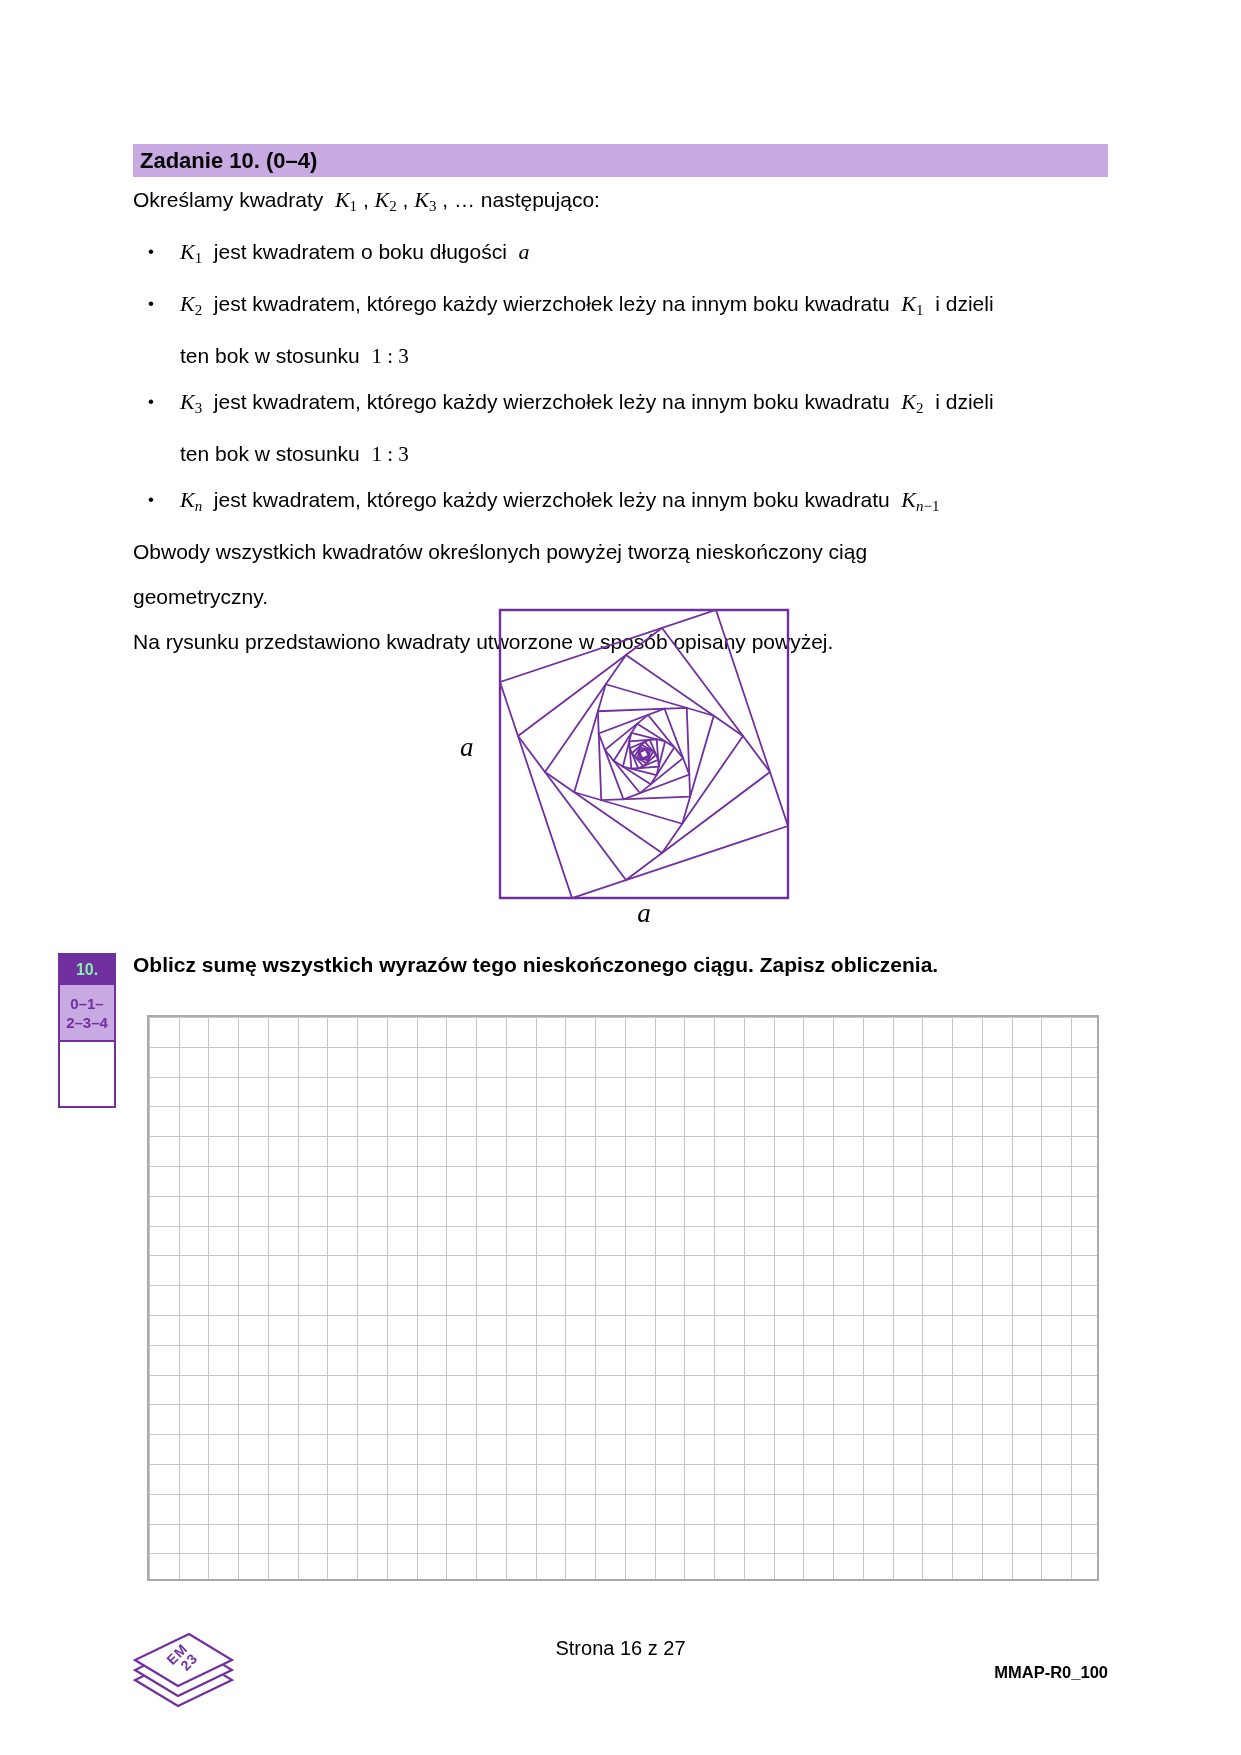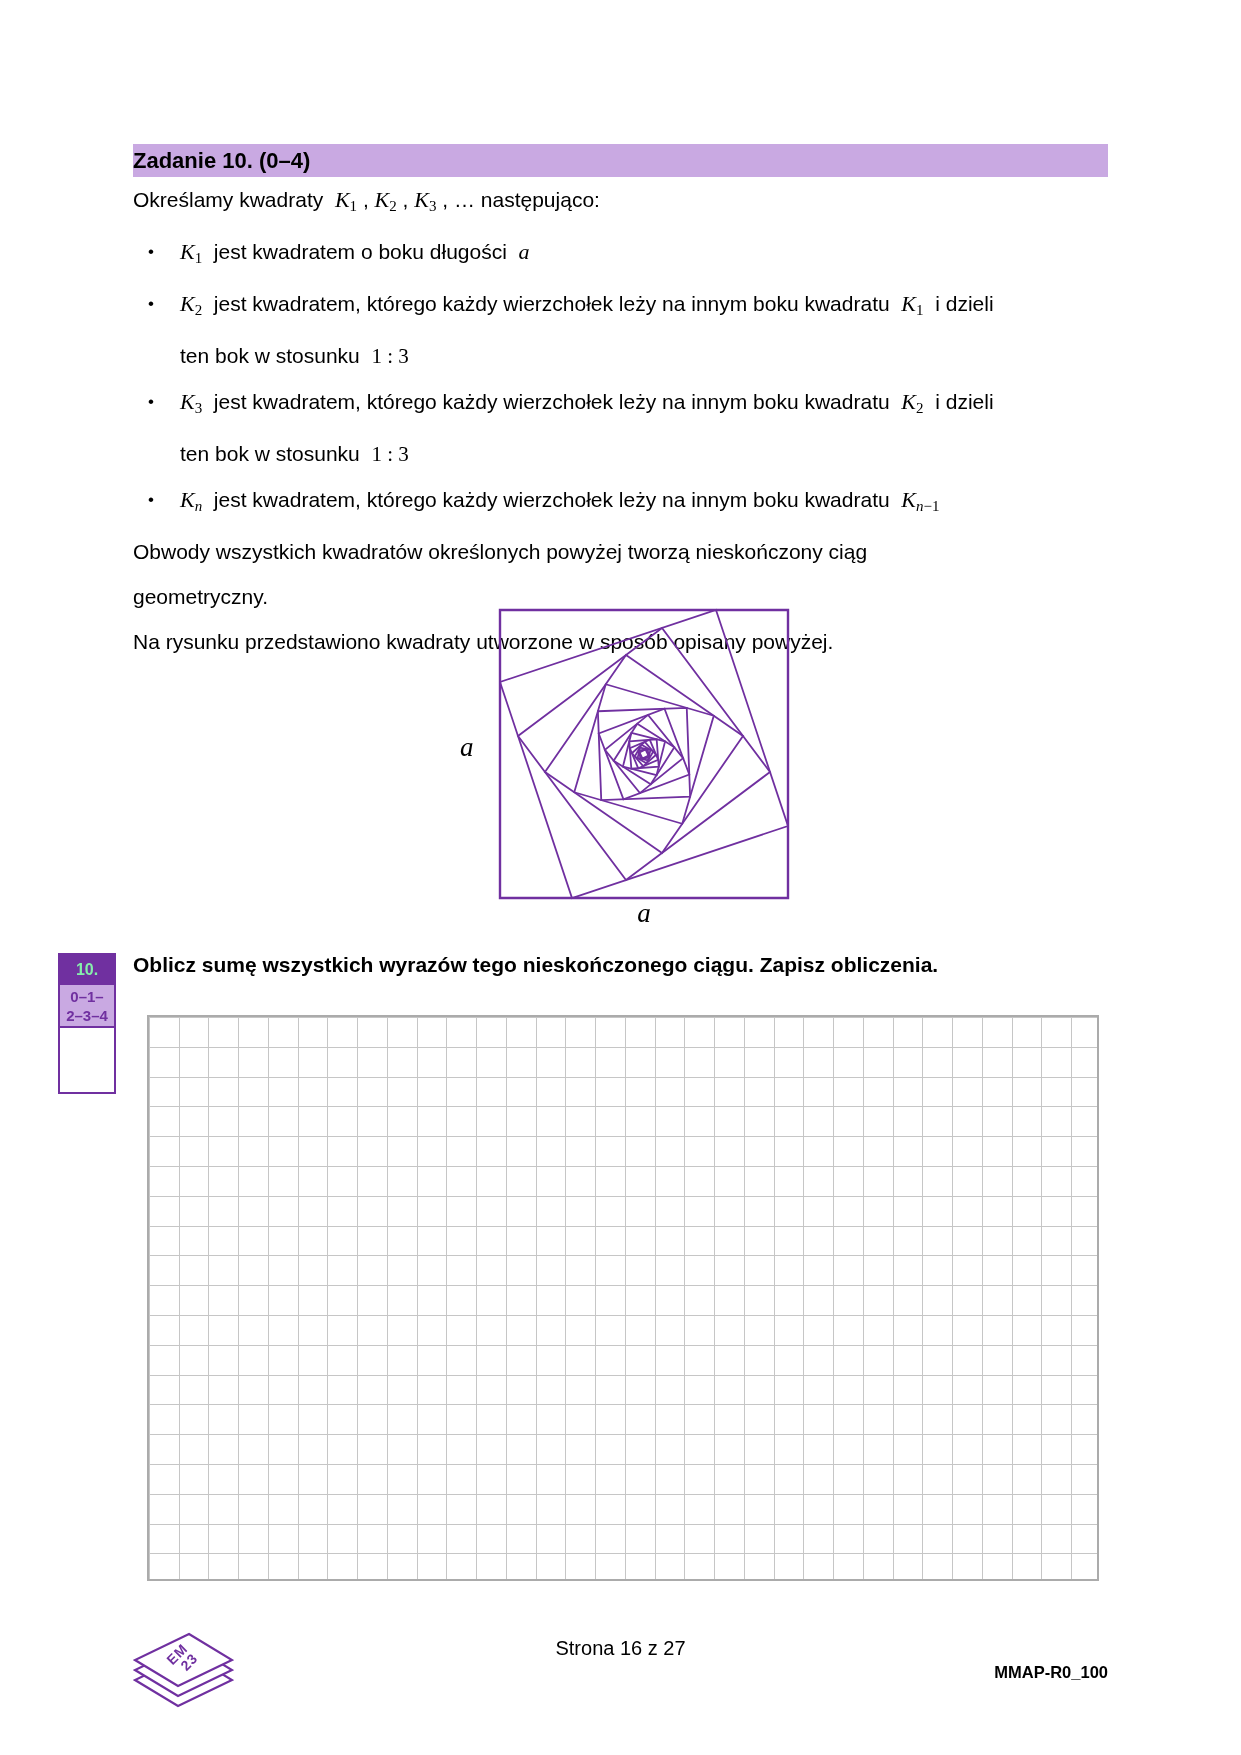--- a/index.html
+++ b/index.html
@@ -2,21 +2,21 @@
 <html lang="pl"><head>
 <meta charset="utf-8">
 <style>
   html,body{margin:0;padding:0;background:#ffffff;}
   body{font-family:"Liberation Sans",sans-serif;color:#000;}
   .page{position:relative;width:1241px;height:1755px;background:#fff;overflow:hidden;}
 
   
   .task-bar{position:absolute;left:133px;top:144px;width:975px;height:33px;
     background:#c9a9e2;display:flex;align-items:center;}
-  .task-bar span{font-weight:bold;font-size:22px;padding-left:0;}
+  .task-bar span{font-weight:bold;font-size:22px;padding-left:7px;}
 
   
   .task-text{position:absolute;left:133px;top:177px;width:975px;font-size:21px;}
   .line{position:relative;line-height:45px;white-space:pre-wrap;}
   .line.li{padding-left:47px;}
   .line.cont{padding-left:47px;}
   .bullet{position:absolute;left:15px;top:0;font-size:17px;}
   .seg-t{font-family:"Liberation Sans",sans-serif;}
   .seg-v{font-family:"Liberation Serif",serif;font-style:italic;font-size:22px;}
   .seg-m{font-family:"Liberation Serif",serif;font-size:21px;}
@@ -28,21 +28,21 @@
   .fig-label{position:absolute;font-family:"Liberation Serif",serif;font-style:italic;
     font-size:27px;color:#000;}
   .fig-label.left{left:460px;top:732px;}
   .fig-label.bottom{left:500px;top:898px;width:288px;text-align:center;}
 
   
   .task-box{position:absolute;left:58px;top:953px;width:58px;border:2px solid #7030a0;
     box-sizing:border-box;background:#fff;}
   .task-box .num{height:30px;background:#7030a0;color:#86efac;font-weight:bold;font-size:16px;
     display:flex;align-items:center;justify-content:center;}
-  .task-box .score{height:41px;background:#c9a9e2;color:#7030a0;font-weight:bold;font-size:15px;
+  .task-box .score{height:55px;background:#c9a9e2;color:#7030a0;font-weight:bold;font-size:15px;
     display:flex;flex-direction:column;align-items:center;justify-content:center;line-height:19px;}
   .task-box .blank{height:64px;background:#fff;border-top:2px solid #7030a0;}
 
   
   .instruction{position:absolute;left:133px;top:950px;width:975px;
     font-weight:bold;font-size:21px;line-height:30px;}
 
   
   .answer-grid{position:absolute;left:147px;top:1015px;width:952px;height:567px;
     box-sizing:border-box;border:2px solid #ababab;

